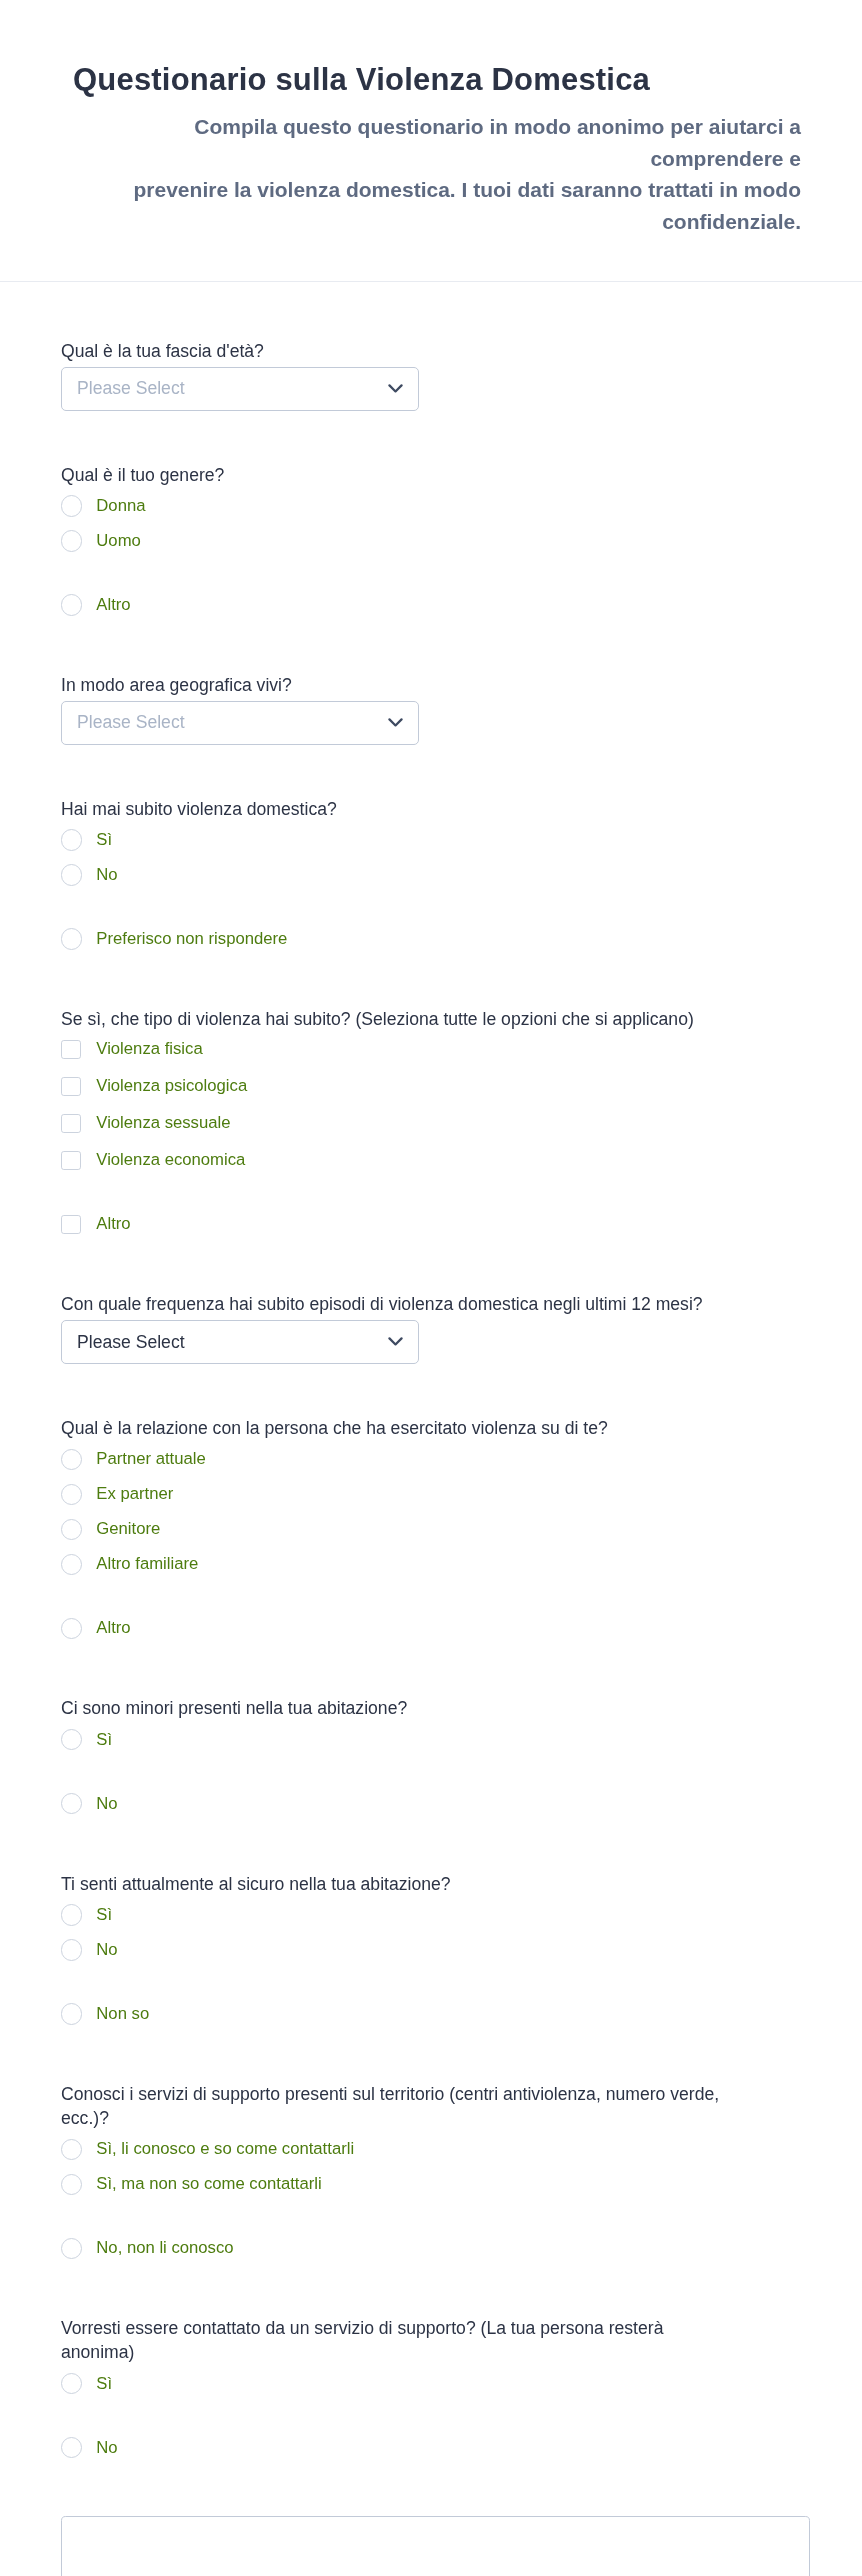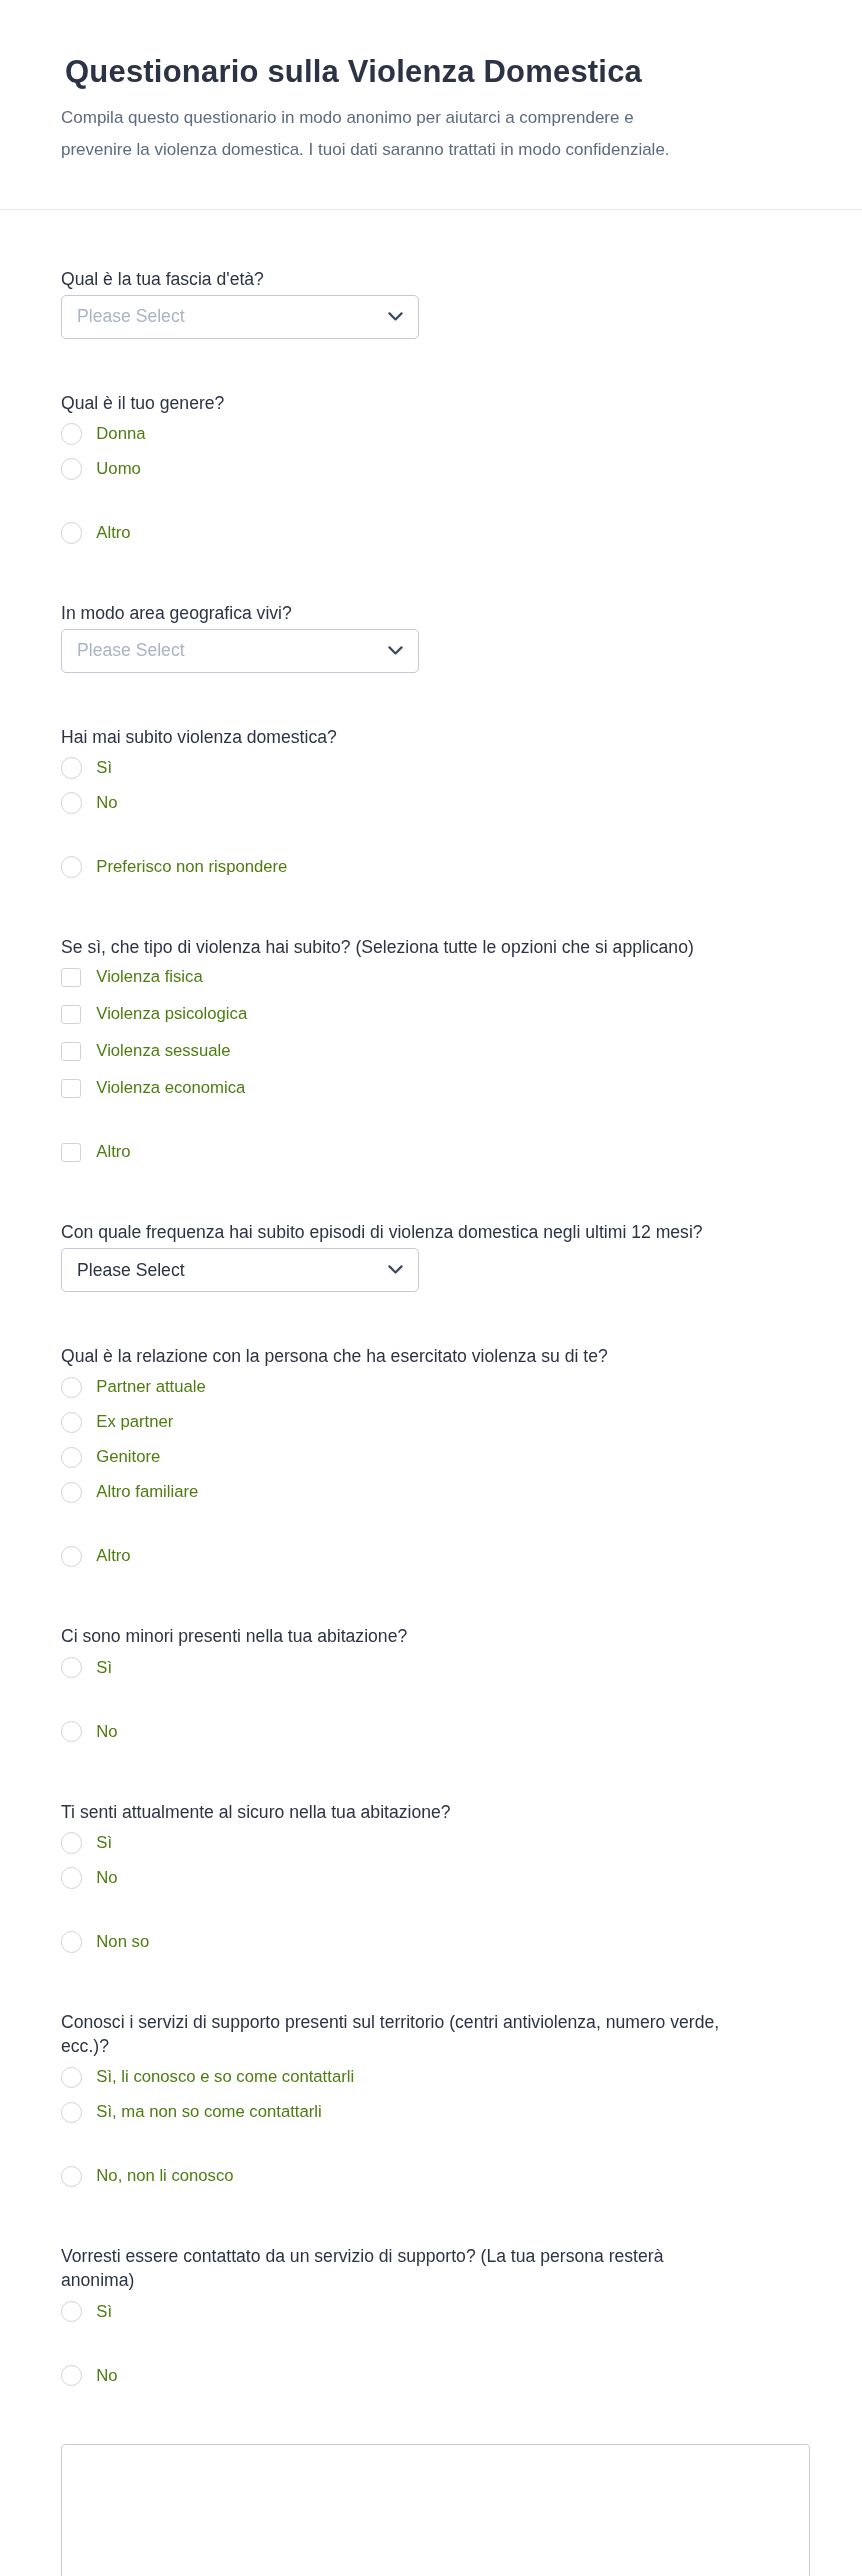--- a/index.html
+++ b/index.html
@@ -4,34 +4,35 @@
 <style>
   html, body { margin: 0; padding: 0; background: #ffffff; }
   body {
     width: 862px;
     font-family: "Liberation Sans", "DejaVu Sans", sans-serif;
     color: #2c3345;
     -webkit-font-smoothing: antialiased;
   }
   .header { padding: 48px 61px 44px 61px; }
   .form-title {
-    margin: 4px;
+    margin: 12px;
     font-size: 31px;
     line-height: 39px;
     font-weight: 700;
     color: #2c3345;
     letter-spacing: 0.2px;
   }
   .form-subtitle {
     margin: 11px 0 0 0;
-    font-size: 17px;
+    font-size: 21px;
     line-height: 31.5px;
-    font-weight: 400;
+    font-weight: 700;
     color: #5e6a81;
     white-space: pre-line;
+    text-align: right;
   }
   .divider { border: none; border-top: 0.9px solid #e8ebf1; margin: 0; width: 862px; }
 
   .form-body { padding: 57px 52px 0 61px; }
 
   .q { }
   .q-label {
     font-size: 17.6px;
     line-height: 24px;
     font-weight: 500;

